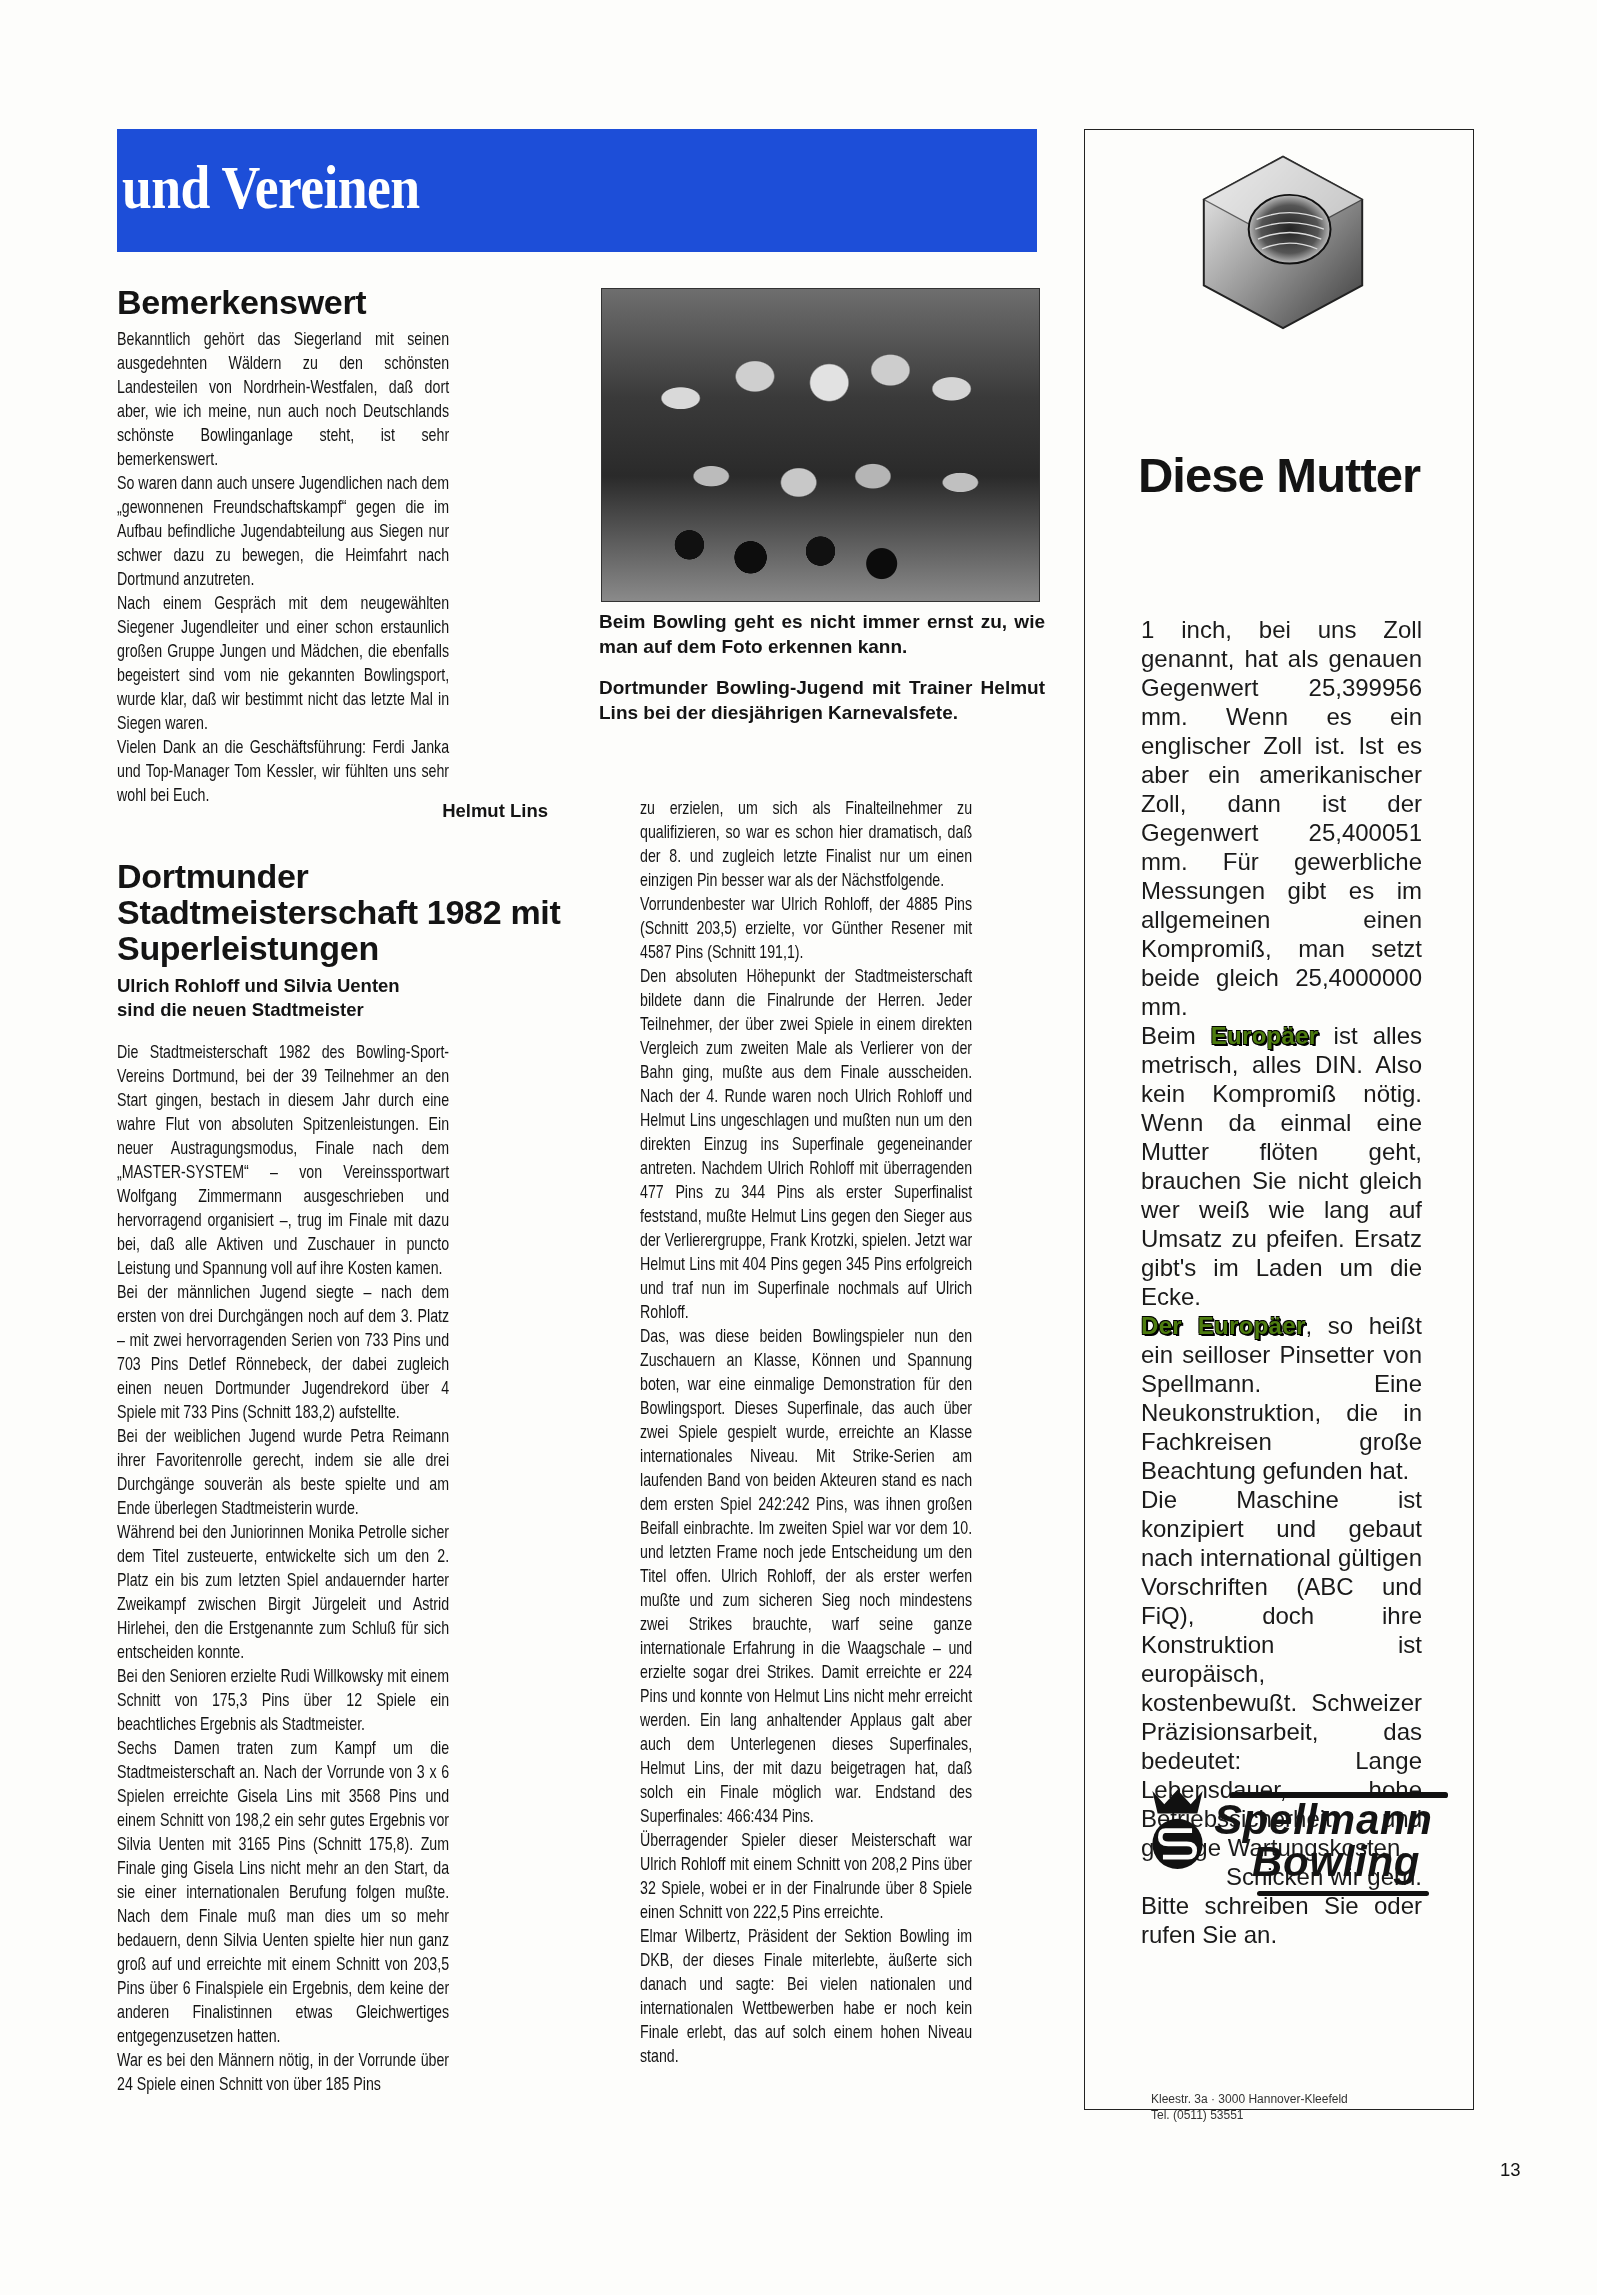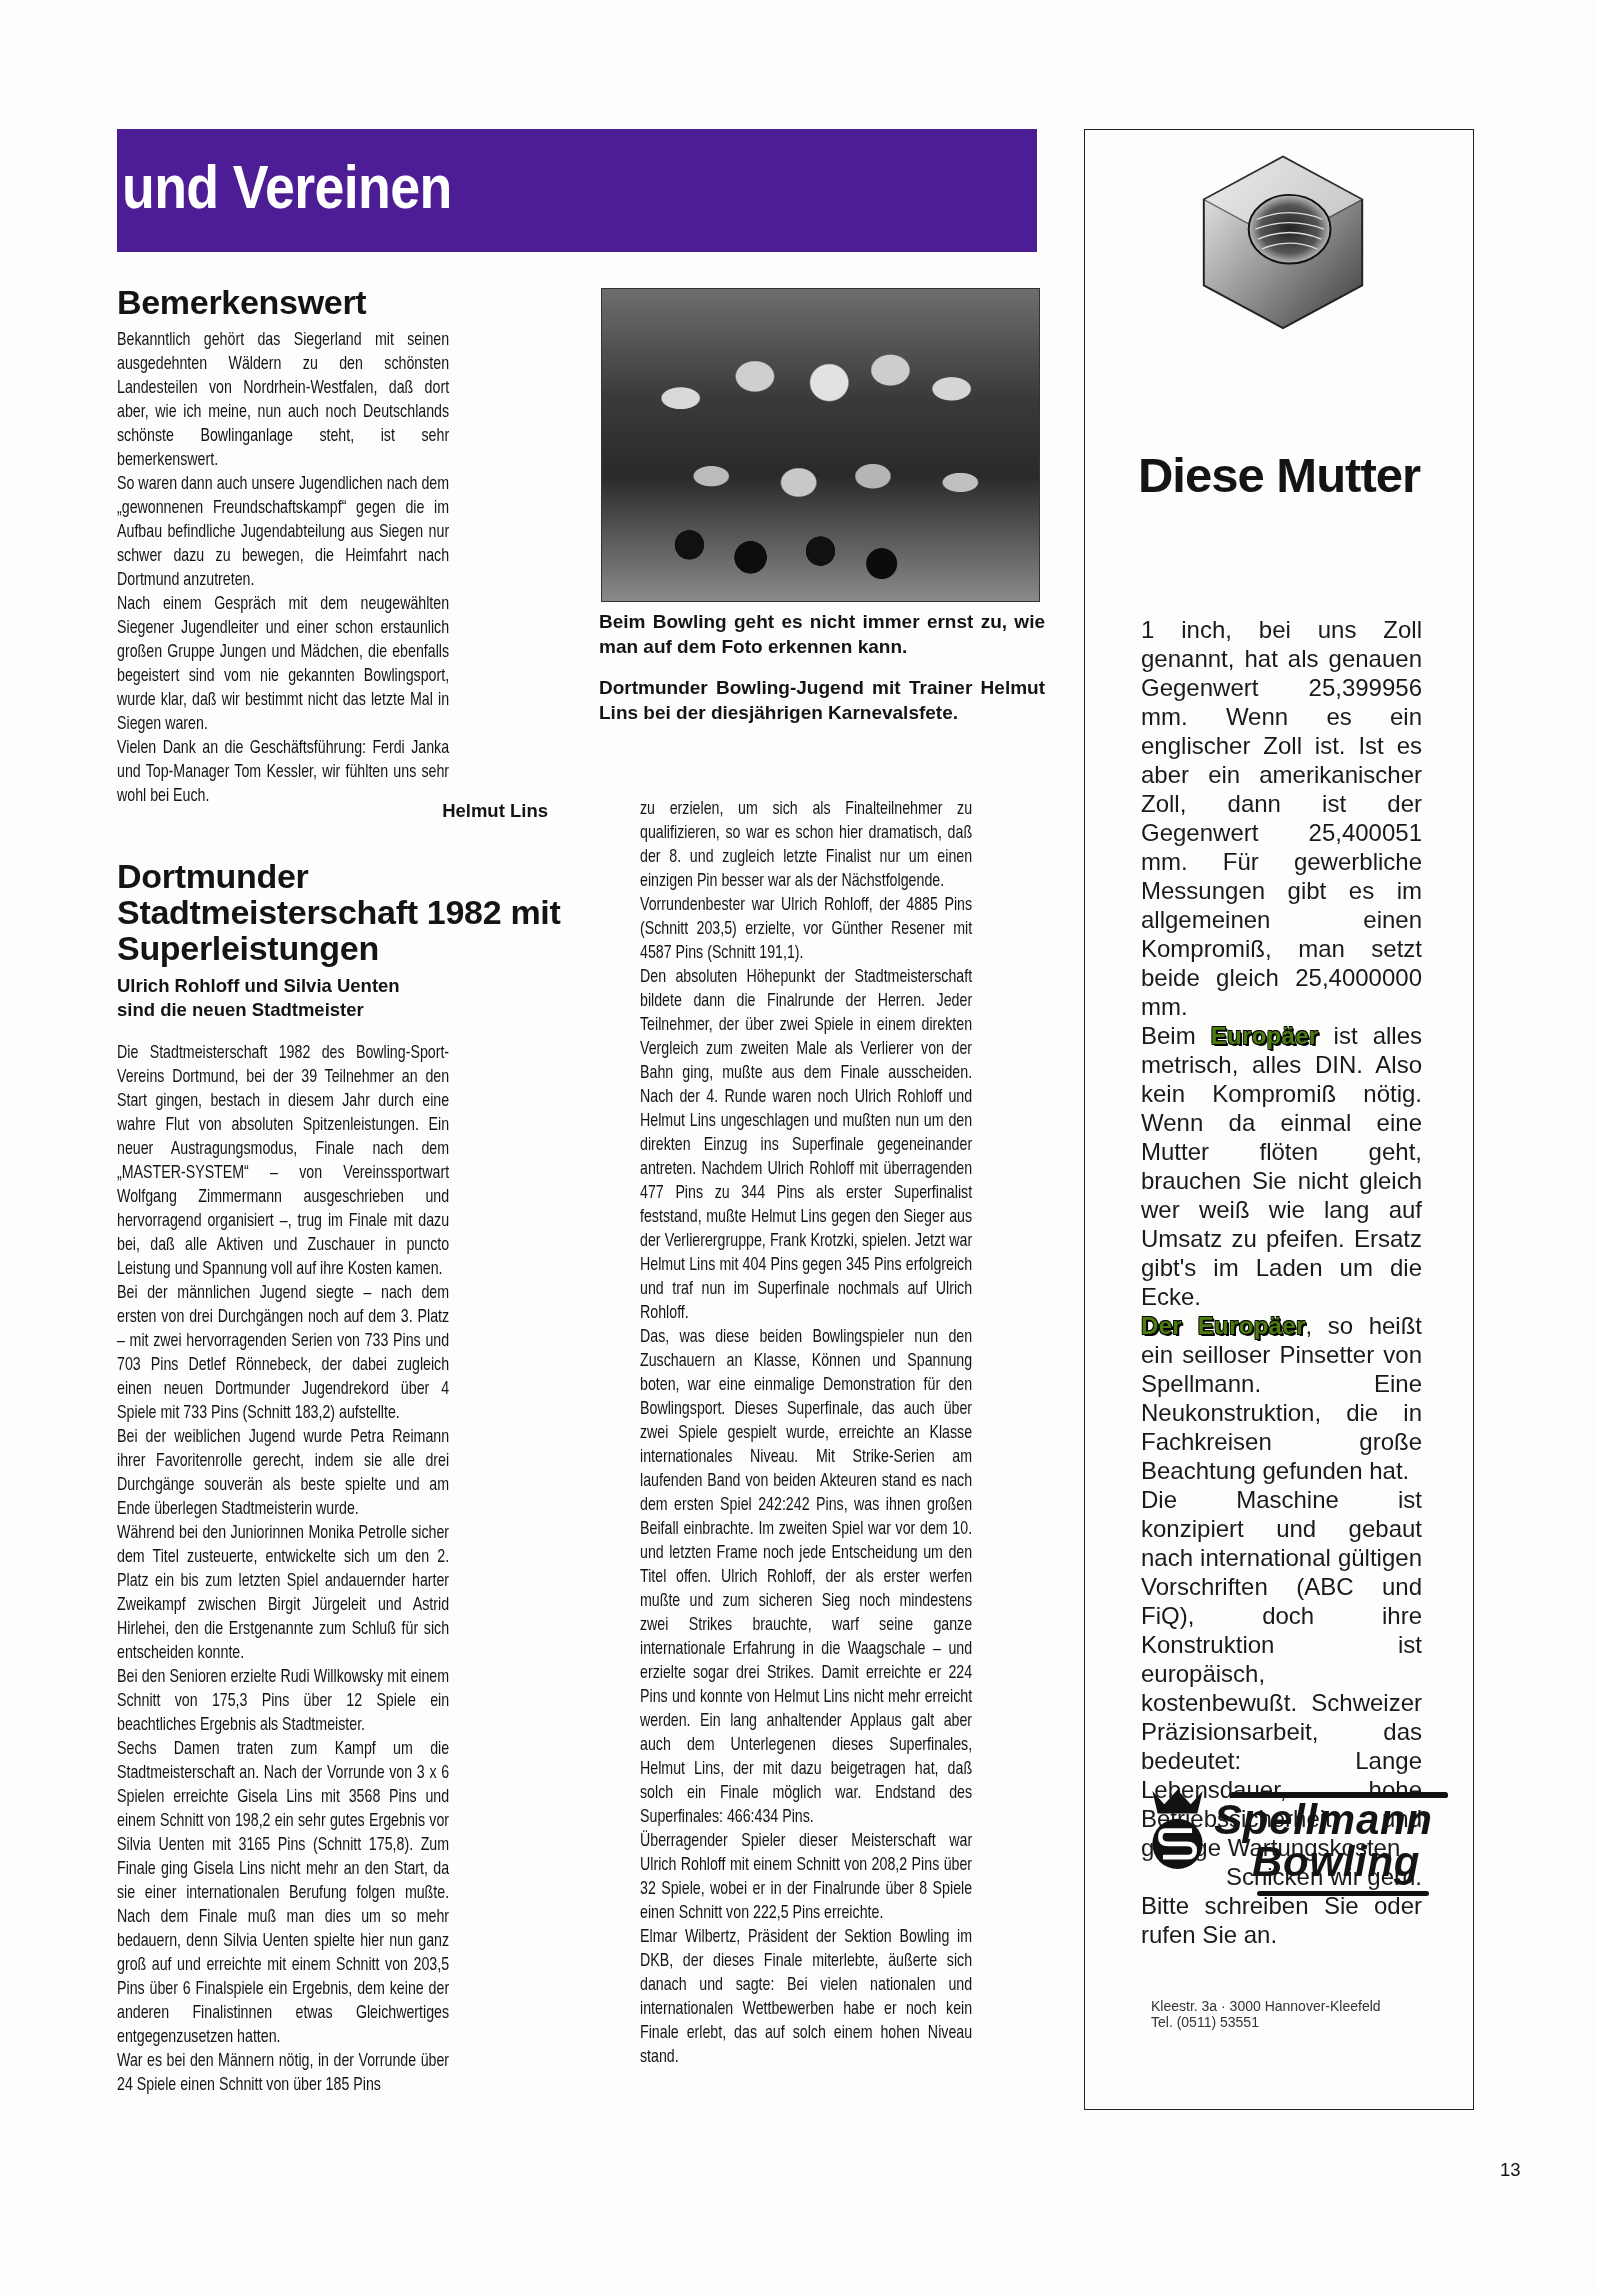--- a/index.html
+++ b/index.html
@@ -3,21 +3,22 @@
 <meta charset="utf-8">
 <style>
   html, body { margin: 0; padding: 0; }
   body {
     width: 1598px; height: 2295px; position: relative; overflow: hidden;
     background: #fdfdfb; color: #141414;
     font-family: "Liberation Sans", "DejaVu Sans", sans-serif;
   }
   .banner {
     position: absolute; left: 117px; top: 129px; width: 920px; height: 123px;
-    background: #4c1d95;
+    background: #1d4ed8;
+    font-family: Liberation Serif, serif;
   }
   .banner-title {
     position: absolute; left: 5.3px; top: 28px; color: #fff;
     font-weight: bold; font-size: 61px; letter-spacing: -0.7px; line-height: 1;
     transform: scaleX(0.88); transform-origin: left center;
   }
   .col { position: absolute; }
   .body-text {
     font-size: 19px; line-height: 24px; text-align: justify;
     transform-origin: left top;
@@ -81,21 +82,21 @@
   }
   .logo { position: absolute; left: 66px; top: 1657px; width: 297px; height: 112px; }
   .logo-mark { position: absolute; left: 0; top: 0; width: 53px; height: 86px; }
   .logo-text {
     position: absolute; left: 63px; top: 12px; font-weight: bold; font-style: italic;
     font-size: 42px; line-height: 42px; letter-spacing: 0.7px;
   }
   .logo-text .l2 { display: block; padding-left: 38px; }
   .logo-rule { position: absolute; height: 5.3px; background: #111; border-radius: 2.6px; }
   .address {
-    position: absolute; left: 66px; top: 1868px; font-size: 14px; line-height: 16px; color: #333;
+    position: absolute; left: 66px; top: 1961px; font-size: 12px; line-height: 16px; color: #333;
   }
   .page-number { position: absolute; left: 1500px; top: 2159px; font-size: 18.5px; }
 </style>
 </head>
 <body>
 
 <div class="banner">
   <div class="banner-title">und Vereinen</div>
 </div>
 

